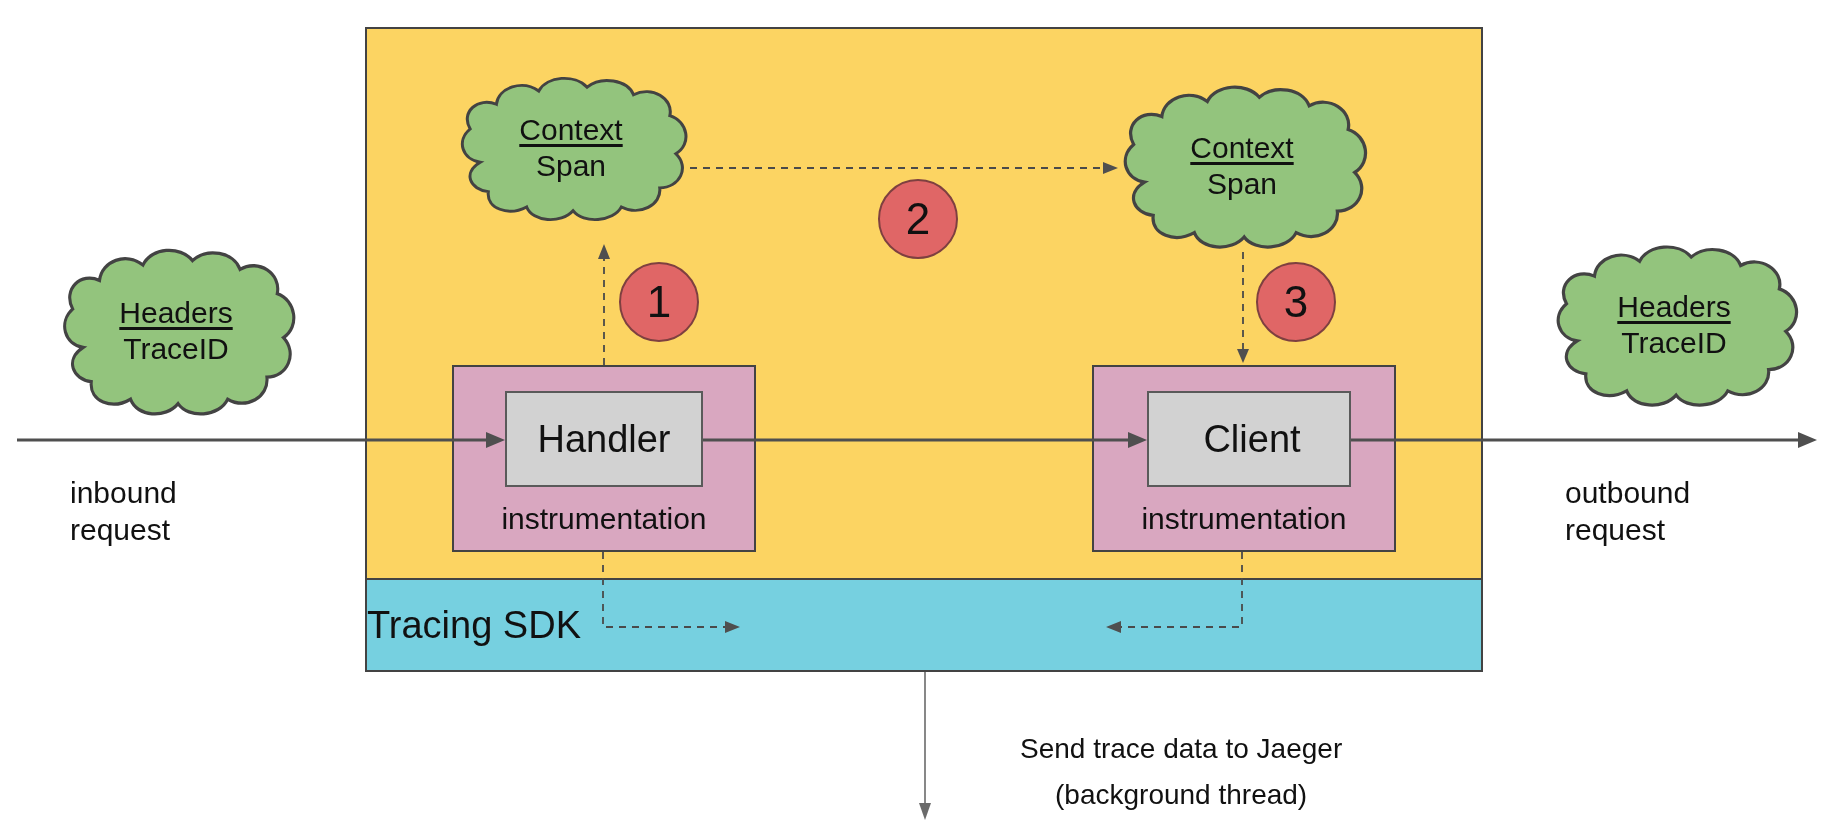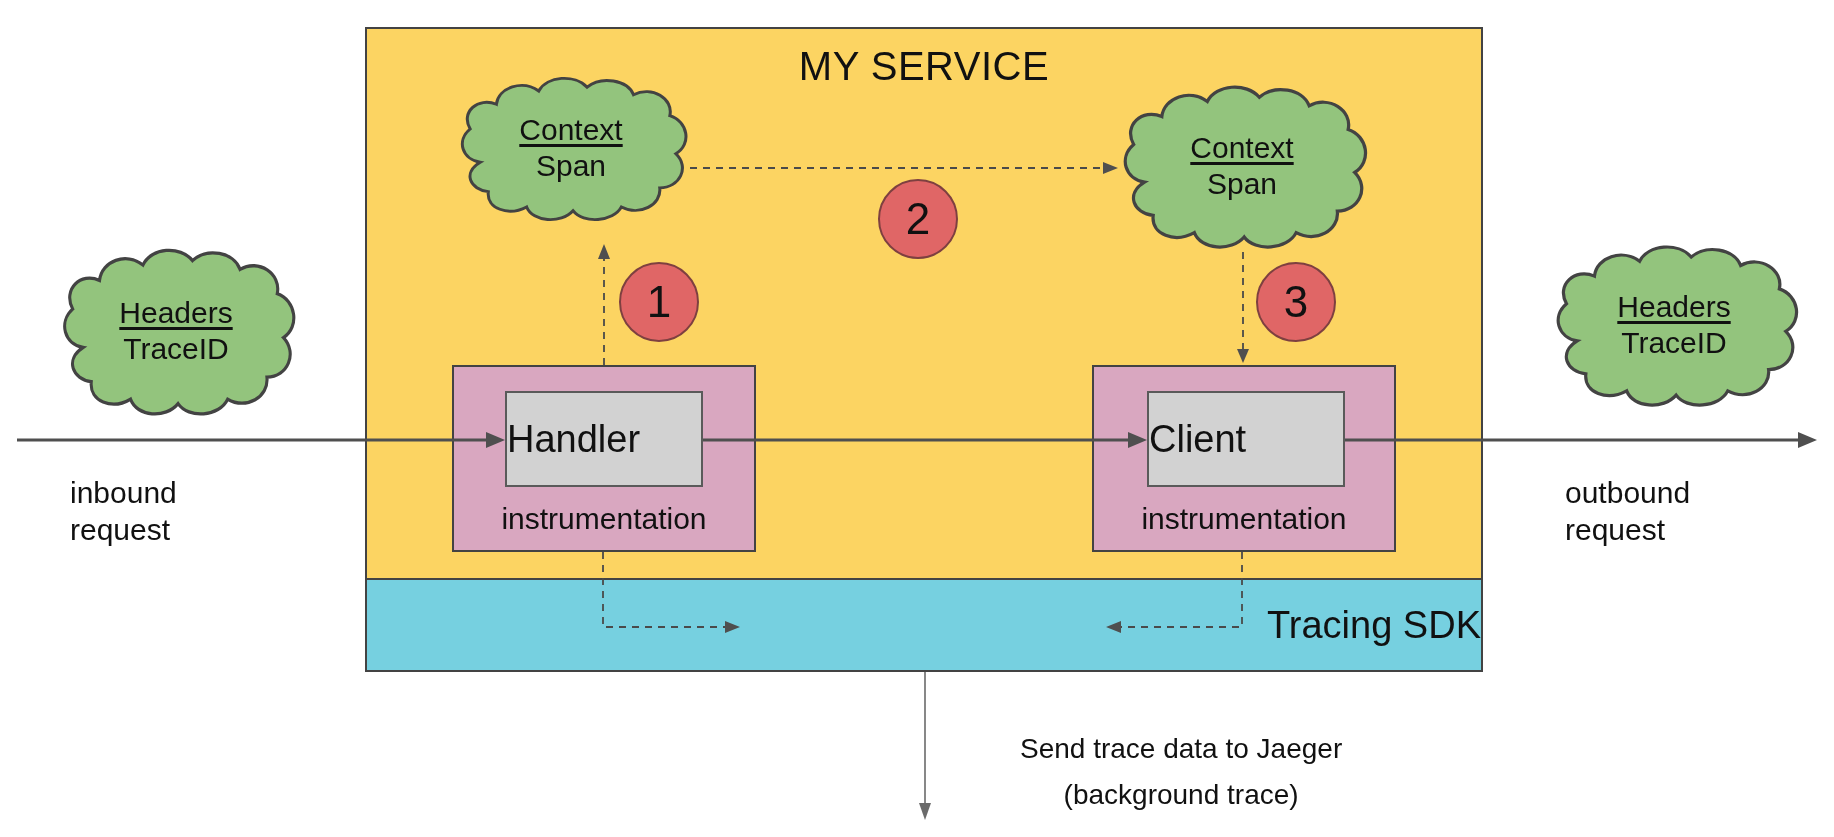--- a/index.html
+++ b/index.html
@@ -7,45 +7,45 @@
   .canvas{position:relative;width:1834px;height:837px;background:#fff;overflow:hidden;}
 
   
   .service-box{
     position:absolute;left:365px;top:27px;width:1114px;height:641px;
     background:var(--service-fill);border:2px solid var(--outline);
   }
   .sdk-bar{
     position:absolute;left:365px;top:578px;width:1114px;height:90px;
     background:var(--sdk-fill);border:2px solid var(--outline);
-    display:flex;align-items:center;justify-content:flex-end;
+    display:flex;align-items:center;justify-content:flex-start;
   }
   .service-title{
     position:absolute;left:365px;top:44px;width:1118px;text-align:center;
     font-size:40px;letter-spacing:0.5px;
   }
   .sdk-label{font-size:38px;}
 
   
   .inst-box{
     position:absolute;width:300px;height:183px;
     background:var(--instrumentation-fill);border:2px solid var(--outline);
   }
   .inst-box.left{left:452px;top:365px;}
   .inst-box.right{left:1092px;top:365px;}
   .inst-label{
     position:absolute;left:0;bottom:14px;width:100%;text-align:center;font-size:30px;margin-top:44px;
   }
   .inner-box{
     position:absolute;width:194px;height:92px;
     background:var(--box-fill);border:2px solid #5a5a5a;
-    display:flex;align-items:center;justify-content:flex-start;font-size:38px;
+    display:flex;align-items:center;justify-content:center;font-size:38px;
   }
   .inner-box.left{left:505px;top:391px;}
-  .inner-box.right{left:1147px;top:391px;}
+  .inner-box.right{left:1147px;top:391px;padding-left:6px;}
 
   
   .cloud{position:absolute;}
   .cloud svg{position:absolute;left:0;top:0;width:100%;height:100%;}
   .cloud-path{fill:var(--cloud-fill);stroke:var(--outline);stroke-width:3;}
   .cloud-text{
     position:absolute;left:0;top:0;width:100%;height:100%;
     display:flex;flex-direction:column;align-items:center;justify-content:center;
     font-size:30px;line-height:36px;
   }
@@ -76,21 +76,20 @@
 </style>
 </head>
 <body>
 
 <div class="canvas">
 
   <div class="service-box"></div>
   <div class="sdk-bar">
     <span class="sdk-label">Tracing SDK</span>
   </div>
-  <div class="service-title">MY SERVICE</div>
 
   <div class="inst-box left">
     <div class="inst-label">instrumentation</div>
   </div>
   <div class="inst-box right">
     <div class="inst-label">instrumentation</div>
   </div>
 
   <svg class="overlay" viewBox="0 0 1834 837">
 
@@ -182,16 +181,16 @@
   <div class="side-label" style="left:70px;top:474px;">
     <div>inbound</div>
     <div>request</div>
   </div>
   <div class="side-label" style="left:1565px;top:474px;">
     <div>outbound</div>
     <div>request</div>
   </div>
   <div class="jaeger-label">
     <div>Send trace data to Jaeger</div>
-    <div>(background trace)</div>
+    <div>(background thread)</div>
   </div>
 
 </div>
 
 </body></html>

